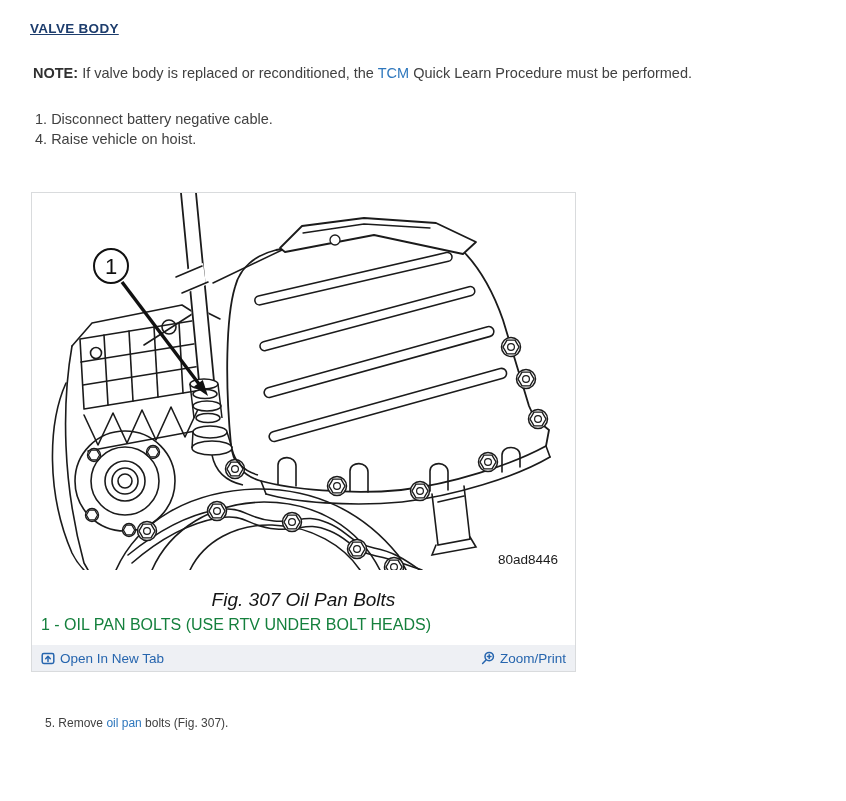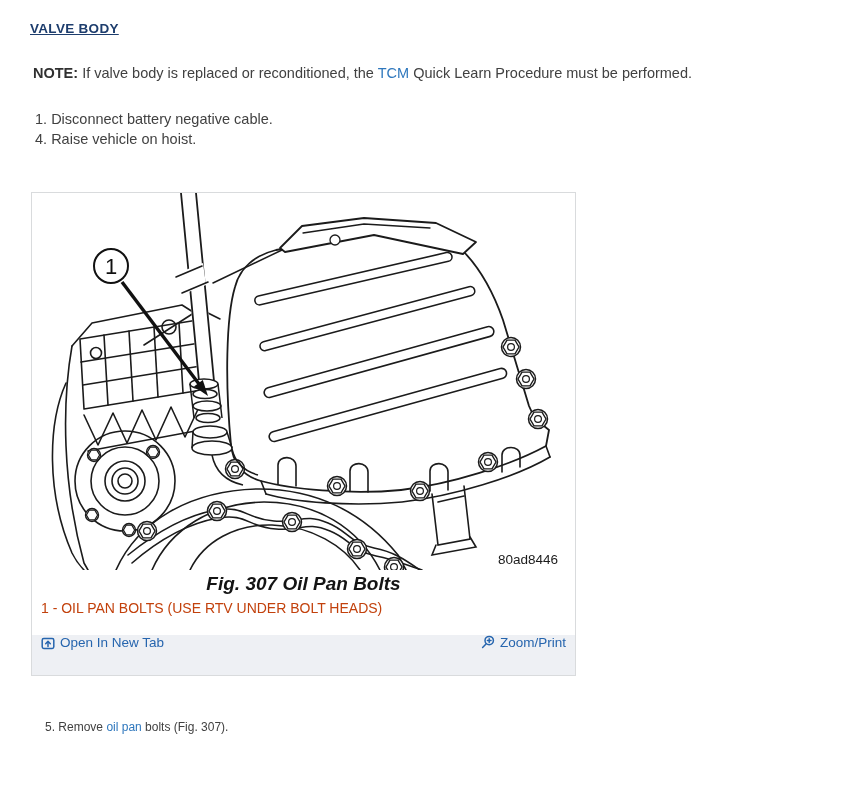--- a/index.html
+++ b/index.html
@@ -18,26 +18,26 @@
 
   .steps{margin:26px 0 0 5px;font-size:14.5px;line-height:20px;color:#414141;}
   .step{white-space:nowrap;}
   .step5{margin:44px 0 0 15px;font-size:12px;color:#414141;}
 
   
   .figure-box{margin:43px 0 0 1px;width:543px;border:1px solid #d9dbdd;
     background:#fff;}
   .drawing{width:543px;height:377px;overflow:hidden;position:relative;}
   .drawing svg{display:block;}
-  .figure-caption{font-size:19px;font-weight:bold;font-style:italic;
-    color:#141414;text-align:center;line-height:24px;margin-top:2px;}
-  .figure-legend{font-size:14px;color:#c2410c;padding:2px 0 16px 9px;
+  .figure-caption{font-size:19px;font-weight:normal;font-style:italic;
+    color:#141414;text-align:center;line-height:24px;margin-top:18px;}
+  .figure-legend{font-size:16px;color:#15803d;padding:2px 0 10px 9px;
     line-height:21px;}
-  .figure-toolbar{height:40px;background:#eef0f4;display:flex;
-    justify-content:space-between;align-items:flex-start;padding:0 9px;}
+  .figure-toolbar{height:26px;background:#eef0f4;display:flex;
+    justify-content:space-between;align-items:center;padding:0 9px;}
   .toolbar-link{display:flex;align-items:center;gap:5px;font-size:13.5px;
     color:#2665ae;cursor:pointer;text-decoration:none;}
   .toolbar-link svg{flex:0 0 auto;}
 </style>
 </head>
 <body>
 
 <div class="page">
 
   <a class="title-link">VALVE BODY</a>

